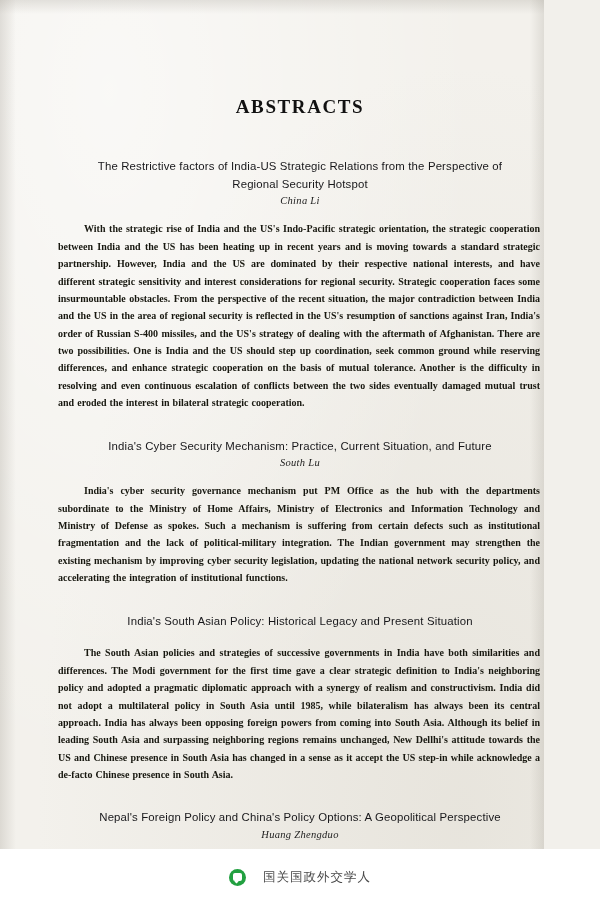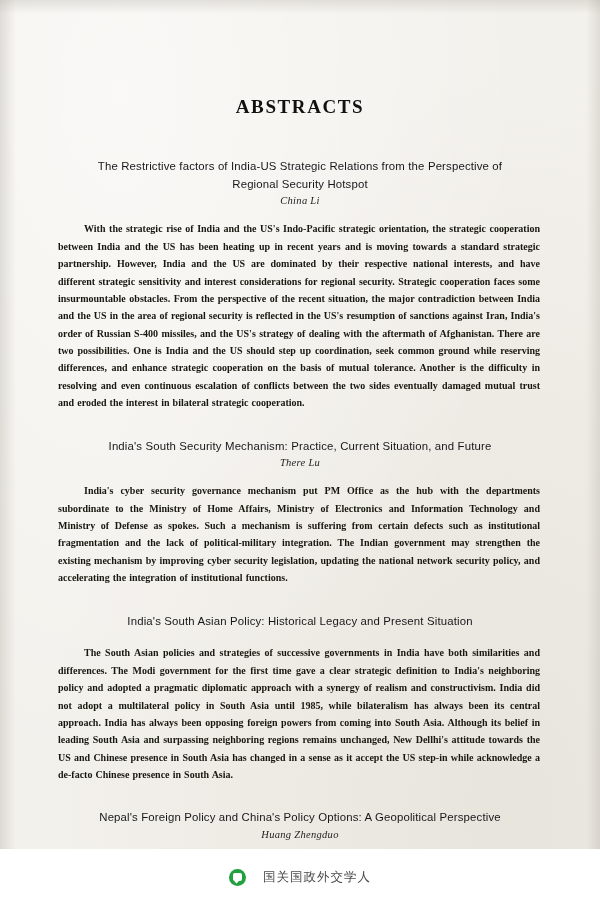--- a/index.html
+++ b/index.html
@@ -12,21 +12,21 @@
     background: #f2f0eb;
     font-family: "Liberation Serif", serif;
     color: #1a1a18;
     overflow: hidden;
     position: relative;
   }
   .page {
     position: absolute;
     left: 0;
     top: 0;
-    width: 600px;
+    width: 544px;
     height: 905px;
     background: #f3f1ec;
     background-image:
       radial-gradient(ellipse at 20% 10%, rgba(255,255,255,0.55), rgba(255,255,255,0) 60%),
       radial-gradient(ellipse at 85% 90%, rgba(222,218,208,0.55), rgba(255,255,255,0) 65%);
   }
   .content {
     position: absolute;
     left: 58px;
     top: 96px;
@@ -159,22 +159,22 @@
   <div class="content">
     <h1 class="doc-title">ABSTRACTS</h1>
 
     <div class="article">
       <p class="art-title">The Restrictive factors of India-US Strategic Relations from the Perspective of Regional Security Hotspot</p>
       <p class="art-author">China Li</p>
       <p class="art-body">With the strategic rise of India and the US's Indo-Pacific strategic orientation, the strategic cooperation between India and the US has been heating up in recent years and is moving towards a standard strategic partnership. However, India and the US are dominated by their respective national interests, and have different strategic sensitivity and interest considerations for regional security. Strategic cooperation faces some insurmountable obstacles. From the perspective of the recent situation, the major contradiction between India and the US in the area of regional security is reflected in the US's resumption of sanctions against Iran, India's order of Russian S-400 missiles, and the US's strategy of dealing with the aftermath of Afghanistan. There are two possibilities. One is India and the US should step up coordination, seek common ground while reserving differences, and enhance strategic cooperation on the basis of mutual tolerance. Another is the difficulty in resolving and even continuous escalation of conflicts between the two sides eventually damaged mutual trust and eroded the interest in bilateral strategic cooperation.</p>
     </div>
 
     <div class="article">
-      <p class="art-title">India's South Security Mechanism: Practice, Current Situation, and Future</p>
-      <p class="art-author">There Lu</p>
+      <p class="art-title">India's Cyber Security Mechanism: Practice, Current Situation, and Future</p>
+      <p class="art-author">South Lu</p>
       <p class="art-body">India's cyber security governance mechanism put PM Office as the hub with the departments subordinate to the Ministry of Home Affairs, Ministry of Electronics and Information Technology and Ministry of Defense as spokes. Such a mechanism is suffering from certain defects such as institutional fragmentation and the lack of political-military integration. The Indian government may strengthen the existing mechanism by improving cyber security legislation, updating the national network security policy, and accelerating the integration of institutional functions.</p>
     </div>
 
     <div class="article">
       <p class="art-title">India's South Asian Policy: Historical Legacy and Present Situation</p>
       <p class="art-body">The South Asian policies and strategies of successive governments in India have both similarities and differences. The Modi government for the first time gave a clear strategic definition to India's neighboring policy and adopted a pragmatic diplomatic approach with a synergy of realism and constructivism. India did not adopt a multilateral policy in South Asia until 1985, while bilateralism has always been its central approach. India has always been opposing foreign powers from coming into South Asia. Although its belief in leading South Asia and surpassing neighboring regions remains unchanged, New Dellhi's attitude towards the US and Chinese presence in South Asia has changed in a sense as it accept the US step-in while acknowledge a de-facto Chinese presence in South Asia.</p>
     </div>
 
     <div class="article">
       <p class="art-title">Nepal's Foreign Policy and China's Policy Options: A Geopolitical Perspective</p>

